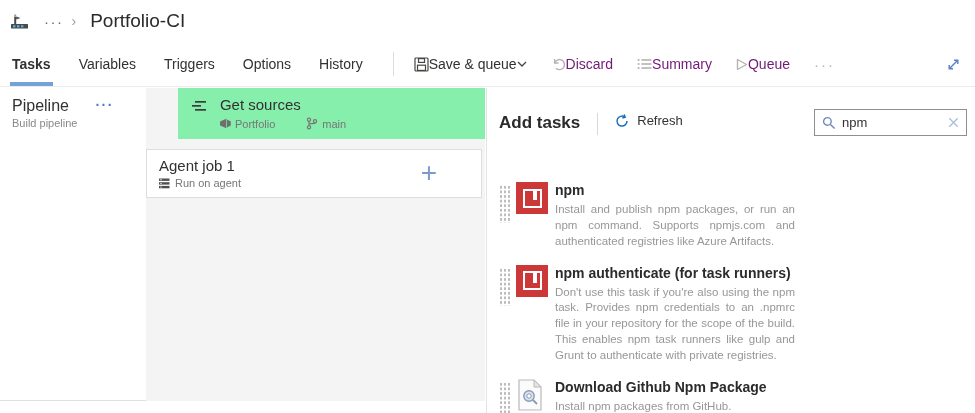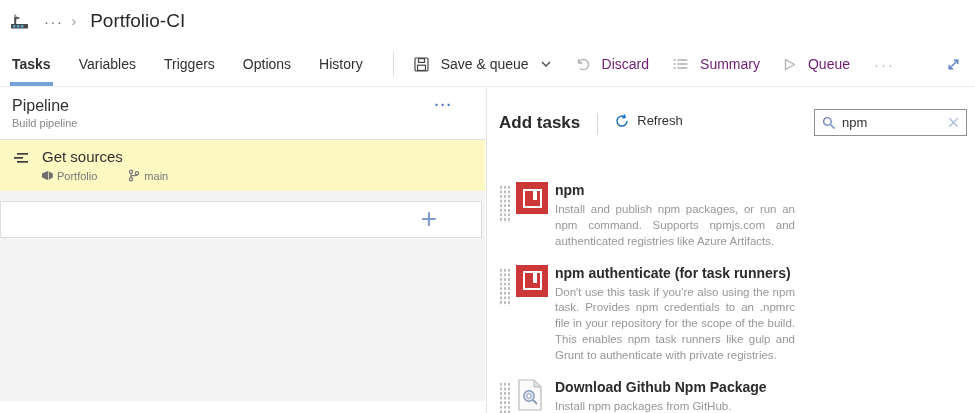--- a/index.html
+++ b/index.html
@@ -16,33 +16,33 @@
   .crumb-dots { color:#6a6a6a; font-size:15px; letter-spacing:1.5px; cursor:pointer; padding:0 4px; }
   .crumb-chev { color:#9b9b9b; font-size:14px; margin:0 6px 0 4px; }
   .page-title { font-size:19px; color:#2b2b2b; margin-left:8px;text-align:center; }
 
   
   .tab-bar { display:flex; align-items:stretch; height:45px; border-bottom:1px solid #ebebeb; padding:0 10px; }
   .tab { display:flex; align-items:center; font-size:14px; padding:4px 2px 0;
          margin-right:24px; border-bottom:4px solid transparent; cursor:pointer; color:#323130; }
   .tab.active { font-weight:700; border-bottom-color:#74a1d8; }
   .tb-divider { width:1px; height:24px; background:#dcdcdc; align-self:center; margin:0 20px 0 4px; }
-  .tb-btn { display:flex; align-items:center; gap:12px; font-size:14px; margin-right:24px; cursor:pointer; align-self:center; }
+  .tb-btn { display:flex; align-items:center; gap:0; font-size:14px; margin-right:24px; cursor:pointer; align-self:center; }
   .tb-btn.disabled { color:#701a75; }
   .tb-more { color:#b6b4b2; font-size:15px; letter-spacing:2px; align-self:center; cursor:pointer; }
   .expand-btn { margin-left:auto; align-self:center; cursor:pointer; padding-right:4px; }
 
   
-  .left-panel { position:absolute; top:88px; left:0; width:485px; bottom:12px; display:flex; flex-direction:column; }
+  .left-panel { position:absolute; top:88px; left:0; width:485px; bottom:12px; display:flex; flex-direction:row; }
   .pipeline-header { background:#fff; padding:9px 14px 10px 12px; border-bottom:1px solid #e0e0e0; display:flex; align-items:flex-start; }
   .ph-title { font-size:16px; color:#323130; }
   .ph-sub { font-size:11px; color:#8a8886; margin-top:2px; }
   .ph-more { margin-left:auto; color:#4f78c8; font-weight:700; letter-spacing:1.5px; cursor:pointer; font-size:14px; padding:0 18px; }
   .left-body { flex:1; background:#f4f4f4; }
-  .get-sources { background:#fef9c3; padding:8px 12px 9px 14px; display:flex; gap:13px; cursor:pointer; }
+  .get-sources { background:#86efac; padding:8px 12px 9px 14px; display:flex; gap:13px; cursor:pointer;margin-left:32px; }
   .gs-icon { margin-top:4px; flex:none; }
   .gs-title { font-size:15px; color:#323130; }
   .gs-meta { display:flex; align-items:center; gap:7px; font-size:11px; color:#767676; margin-top:4px; }
   .gs-branch { margin-left:24px; }
   .meta-pair { display:flex; align-items:center; gap:4px; }
   .agent-card { background:#fff; border:1px solid #ddd; margin:10px 3px 0 0; padding:7px 12px 8px; display:flex; align-items:center; cursor:pointer; }
   .aj-title { font-size:15px; color:#323130; }
   .aj-sub { display:flex; align-items:center; gap:5px; font-size:11px; color:#767676; margin-top:3px; }
   .agent-plus { margin-left:auto; margin-right:32px; color:#7e99cf; font-size:28px; font-weight:200; line-height:20px; cursor:pointer; }
 
@@ -204,20 +204,36 @@
                   <path d="M3 4.5 V8.5 M3 7.5 C3 5.6, 9 7.4, 9 5.9"></path>
                 </svg>
               </span>
               <span>main</span>
             </span>
           </div>
         </div>
       </div>
 
       <div class="agent-card">
+        <div>
+          <div class="aj-title">Agent job 1</div>
+          <div class="aj-sub">
+            <span>
+              <svg width="11" height="11" viewBox="0 0 11 11" fill="#4f4f4f">
+                <rect x="0" y="0.5" width="10.5" height="2.4"></rect>
+                <rect x="0" y="4.2" width="10.5" height="2.4"></rect>
+                <rect x="0" y="7.9" width="10.5" height="2.4"></rect>
+                <circle cx="2" cy="1.7" r="0.7" fill="#fff"></circle>
+                <circle cx="2" cy="5.4" r="0.7" fill="#fff"></circle>
+                <circle cx="2" cy="9.1" r="0.7" fill="#fff"></circle>
+              </svg>
+            </span>
+            <span>Run on agent</span>
+          </div>
+        </div>
         <span class="agent-plus">+</span>
       </div>
     </div>
   </div>
 
   <div class="right-panel">
     <div class="rp-header">
       <span class="rp-title">Add tasks</span>
       <span class="rp-div"></span>
       <span class="refresh-btn">

